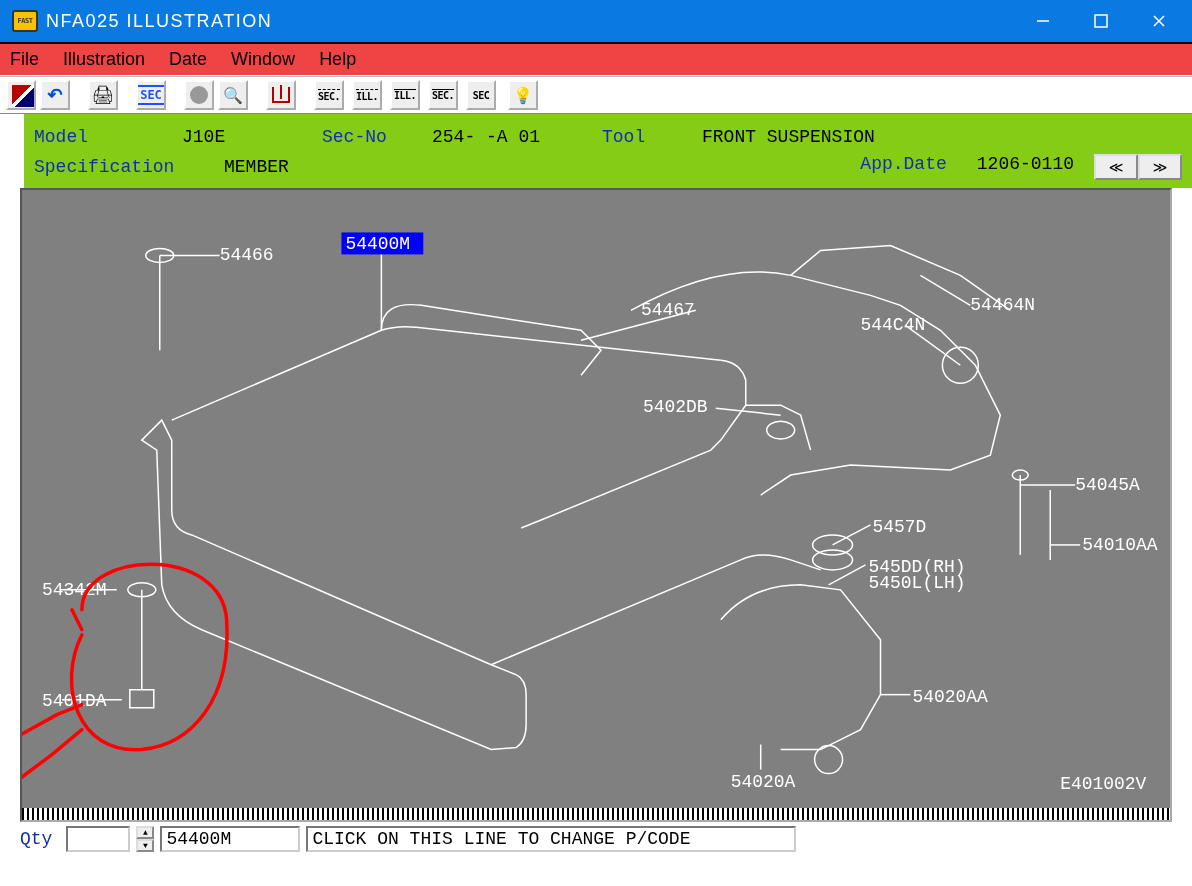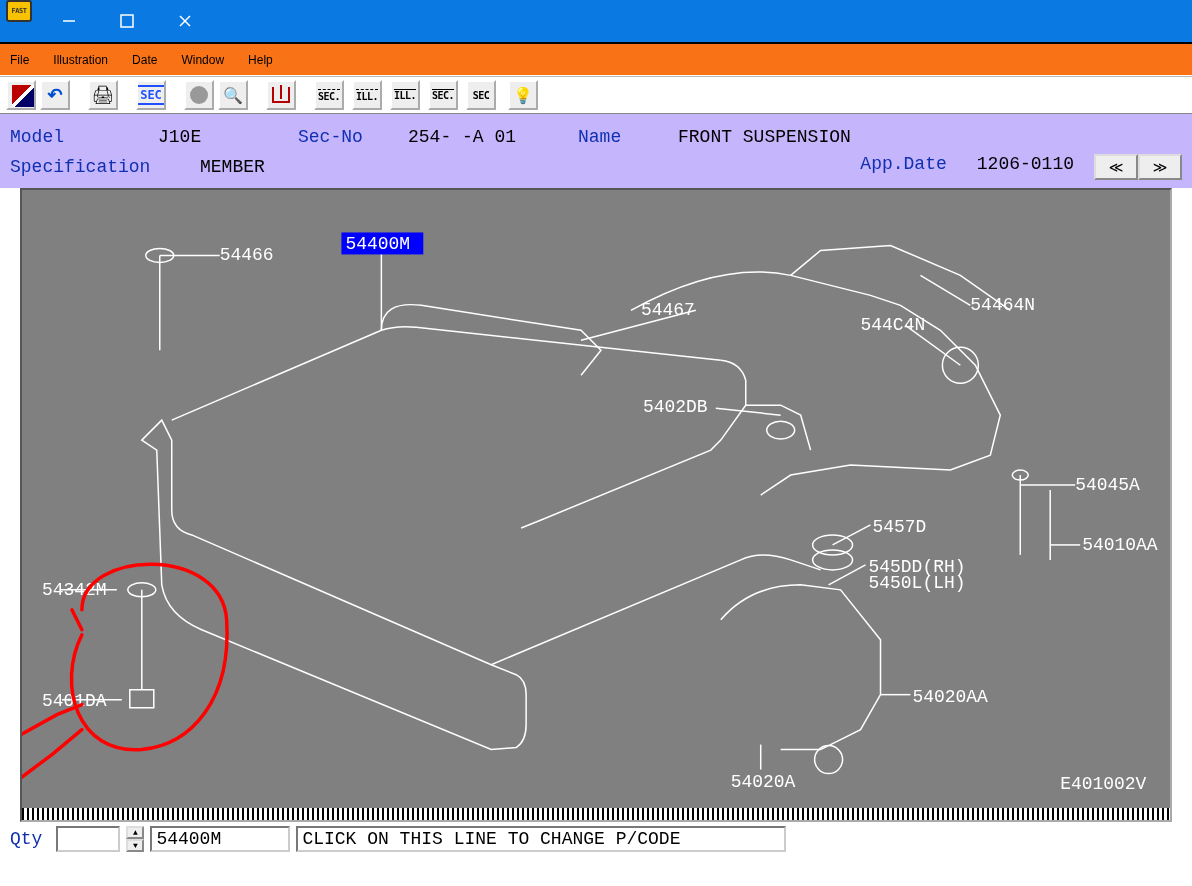--- a/index.html
+++ b/index.html
@@ -12,21 +12,22 @@
       overflow: hidden;
       user-select: none;
     }
 
     
     .titlebar {
       height: 42px;
       background: #0a7ae2;
       color: #fff;
       display: flex;
-      padding: 0 4px 0 6px;
+      align-items: center;
+      padding: 0 4px 0 12px;
     }
     .titlebar .app-icon {
       width: 26px;
       height: 22px;
       background: #f8c200;
       border: 2px solid #333;
       border-radius: 3px;
       display: flex;
       align-items: center;
       justify-content: center;
@@ -49,26 +50,26 @@
       align-items: center;
       justify-content: center;
       color: #fff;
       font-size: 13px;
     }
 
     
     .menubar {
       border-top: 2px solid #000;
       height: 34px;
-      background: #f97316;
+      background: #ef4444;
       display: flex;
       align-items: center;
       padding: 0 8px;
       gap: 20px;
-      font-size: 12px;
+      font-size: 18px;
       border-bottom: 1px solid #fff;
     }
     .menu-item { padding: 2px 2px; }
 
     
     .toolbar {
       height: 38px;
       background: #fff;
       display: flex;
       align-items: center;
@@ -105,24 +106,25 @@
     .print-icon{font-size:18px;}
     .sec-box{font:bold 12px monospace;border:2px solid #2050ff;padding:1px 2px;color:#2050ff;}
     .dot-gray{width:18px;height:18px;border-radius:50%;background:#999;}
     .mag{font-size:16px;color:#000;}
     .book{width:18px;height:16px;border:2px solid #b40000;border-top:none;position:relative;}
     .book::after{content:"";position:absolute;left:45%;top:-2px;width:2px;height:14px;background:#b40000;}
     .lightbulb{font-size:16px;color:#c79400;}
 
     
     .info-area {
-      background: #c4b5fd;
+      background: #84cc16;
       padding: 8px 10px 6px 10px;
       font: 18px "Courier New", monospace;
       color: #000;
+      margin-left: 24px;
     }
     .info-row { display: flex; align-items: center; height: 30px; }
     .info-label { color: #1030b0; }
     .info-val { color: #000; }
     .nav-buttons { margin-left: auto; display: flex; }
     .nav-btn { width: 44px; height: 26px; border: 2px outset #ddd; background: #eee;
        display:flex; align-items:center; justify-content:center; font-size:14px;}
 
     
     .diagram-wrap {
@@ -152,21 +154,21 @@
     .highlight-rect { fill: #0000ff; }
     .diagram-line { stroke:#fff; stroke-width:1.5; fill:none; }
     .diagram-id { fill:#fff; font: 18px "Courier New", monospace;}
 
     
     .red-annot { stroke:#ff0000; stroke-width:3.5; fill:none; stroke-linecap:round;}
 
     
     .status {
       margin-top: 4px;
-      padding: 0 10px;
+      padding: 0 20px;
       display: flex;
       align-items: center;
       gap: 6px;
       font: 18px "Courier New", monospace;
     }
     .qty-label { color:#1030b0; margin-right:8px;}
     .qty-box {
       width: 64px; height: 26px;
       border: 2px inset #ccc; background:#fff;
       text-align:right; padding:0 4px;
@@ -178,20 +180,21 @@
     .spin-btn{height:13px;border:2px outset #ddd;background:#eee;font-size:8px;
       display:flex;align-items:center;justify-content:center;}
     .pcode-box { width:140px; height:26px; border:2px inset #ccc; padding:0 4px; display:flex;align-items:center;}
     .instruction-box{ flex:0 0 490px; height:26px; border:2px inset #ccc; padding:0 4px; display:flex;align-items:center;}
   </style>
 </head>
 <body>
 
 <div class="titlebar">
   <div class="app-icon">FAST</div>
+  <div class="title">NFA025  ILLUSTRATION</div>
   <div class="win-controls">
     <div class="win-btn">
       <svg width="14" height="14">
           <line x1="1" y1="7" x2="13" y2="7" stroke="#fff" stroke-width="1.5"></line>
         </svg>
     </div>
     <div class="win-btn">
       <svg width="14" height="14">
           <rect x="1" y="1" width="12" height="12" fill="none" stroke="#fff" stroke-width="1.5"></rect>
         </svg>
@@ -259,21 +262,21 @@
       <span class="lightbulb">💡</span>
     </div>
 </div>
 
 <div class="info-area">
   <div class="info-row">
     <span class="info-label" style="width:148px">Model</span>
     <span class="info-val" style="width:140px">J10E</span>
     <span class="info-label" style="width:110px">Sec-No</span>
     <span class="info-val" style="width:170px">254-  -A 01</span>
-    <span class="info-label" style="width:100px">Name</span>
+    <span class="info-label" style="width:100px">Tool</span>
     <span class="info-val">FRONT SUSPENSION</span>
   </div>
   <div class="info-row">
     <span class="info-label" style="width:190px">Specification</span>
     <span class="info-val">MEMBER</span>
     <div class="nav-buttons">
       <span class="info-label" style="margin-right:30px">App.Date</span>
       <span class="info-val" style="margin-right:20px">1206-0110</span>
       <div class="nav-btn">
           <span>≪</span>

